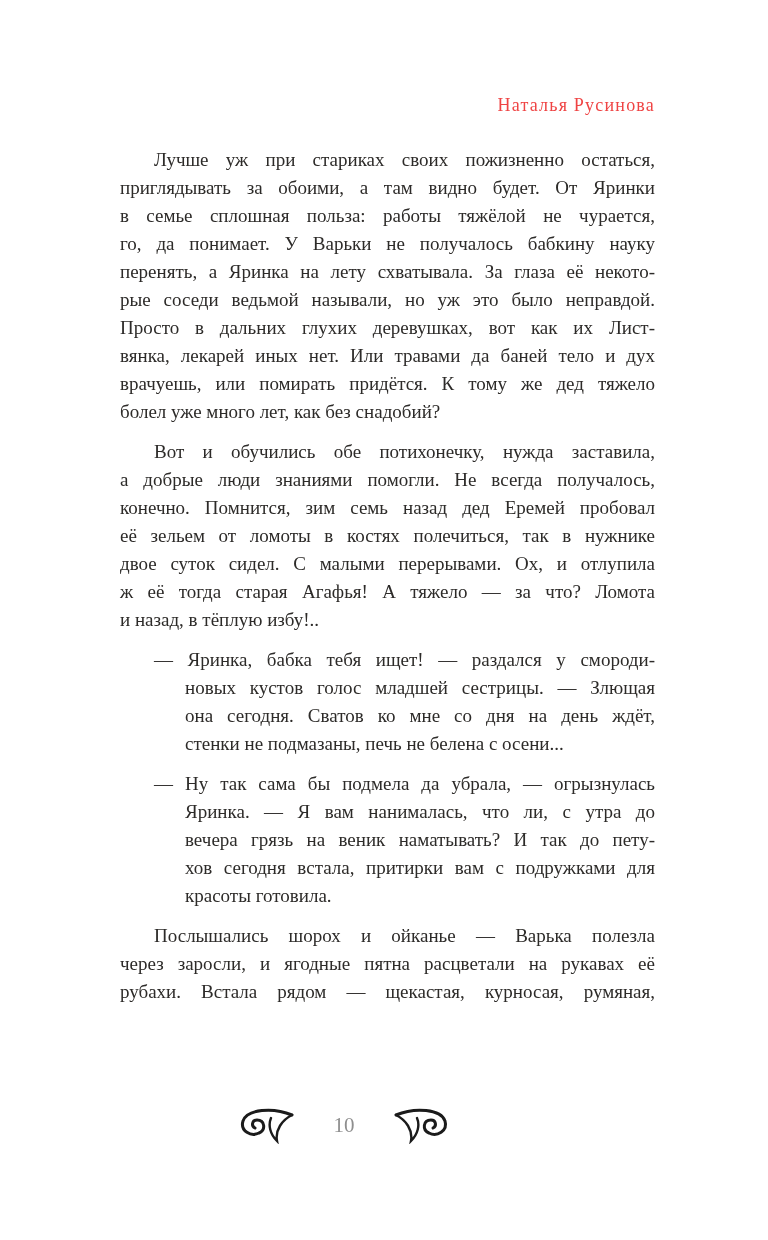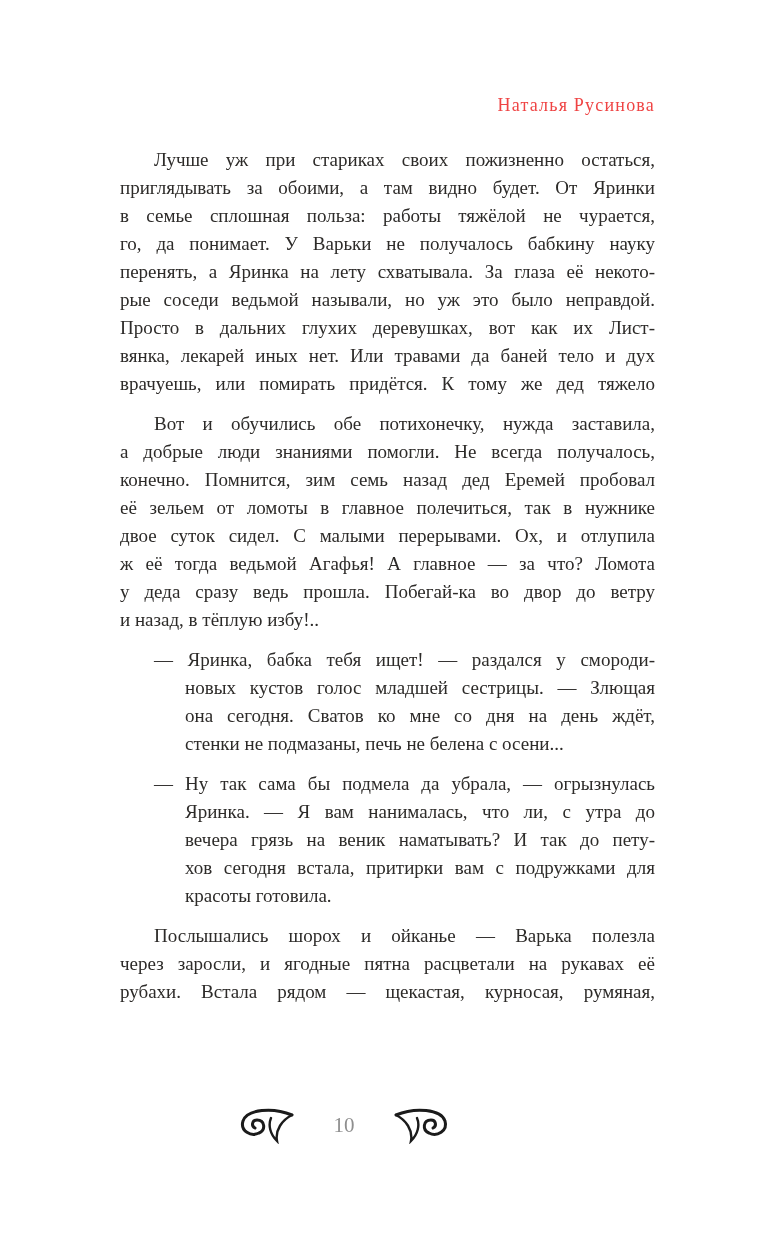--- a/index.html
+++ b/index.html
@@ -91,30 +91,30 @@
     <div class="para normal">
       <div class="line first">Лучше уж при стариках своих пожизненно остаться,</div>
       <div class="line">приглядывать за обоими, а там видно будет. От Яринки</div>
       <div class="line">в семье сплошная польза: работы тяжёлой не чурается,</div>
       <div class="line">го, да понимает. У Варьки не получалось бабкину науку</div>
       <div class="line">перенять, а Яринка на лету схватывала. За глаза её некото-</div>
       <div class="line">рые соседи ведьмой называли, но уж это было неправдой.</div>
       <div class="line">Просто в дальних глухих деревушках, вот как их Лист-</div>
       <div class="line">вянка, лекарей иных нет. Или травами да баней тело и дух</div>
       <div class="line">врачуешь, или помирать придётся. К тому же дед тяжело</div>
+      <div class="line last">болел уже много лет, как без снадобий?</div>
     </div>
 
     <div class="para normal">
       <div class="line first">Вот и обучились обе потихонечку, нужда заставила,</div>
       <div class="line">а добрые люди знаниями помогли. Не всегда получалось,</div>
       <div class="line">конечно. Помнится, зим семь назад дед Еремей пробовал</div>
-      <div class="line">её зельем от ломоты в главное полечиться, так в нужнике</div>
+      <div class="line">её зельем от ломоты в костях полечиться, так в нужнике</div>
       <div class="line">двое суток сидел. С малыми перерывами. Ох, и отлупила</div>
-      <div class="line">ж её тогда ведьмой Агафья! А главное — за что? Ломота</div>
-      <div class="line">у деда сразу ведь прошла. Побегай-ка во двор до ветру</div>
+      <div class="line">ж её тогда старая Агафья! А тяжело — за что? Ломота</div>
       <div class="line last">и назад, в тёплую избу!..</div>
     </div>
 
     <div class="para dialogue">
       <div class="line first">— Яринка, бабка тебя ищет! — раздался у смороди-</div>
       <div class="line">новых кустов голос младшей сестрицы. — Злющая</div>
       <div class="line">она сегодня. Сватов ко мне со дня на день ждёт,</div>
       <div class="line last">стенки не подмазаны, печь не белена с осени...</div>
     </div>
 

